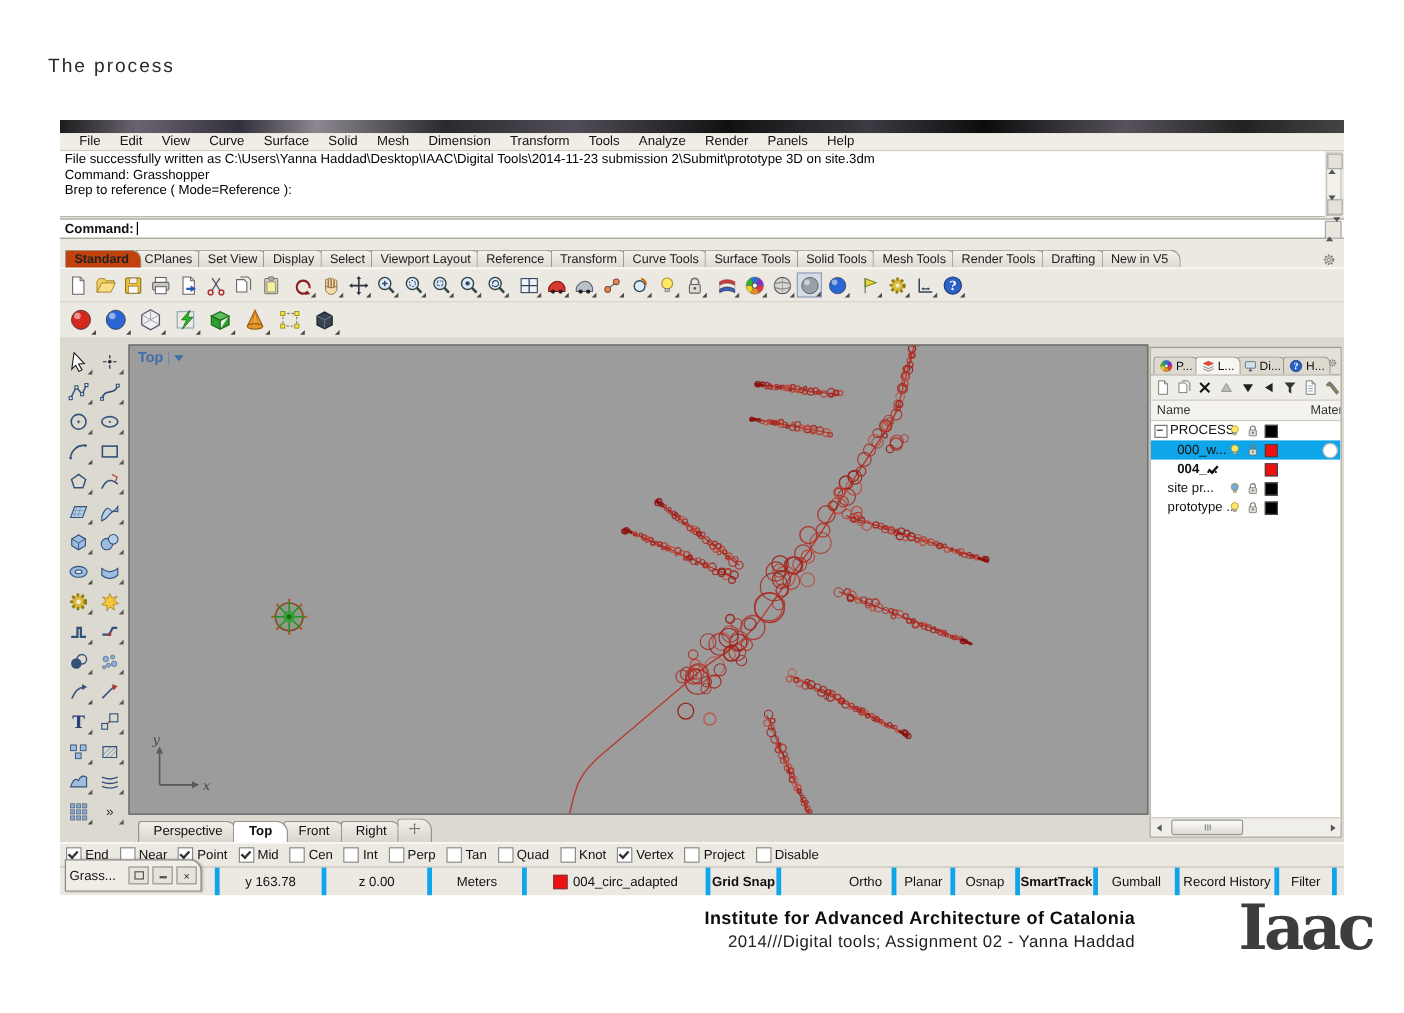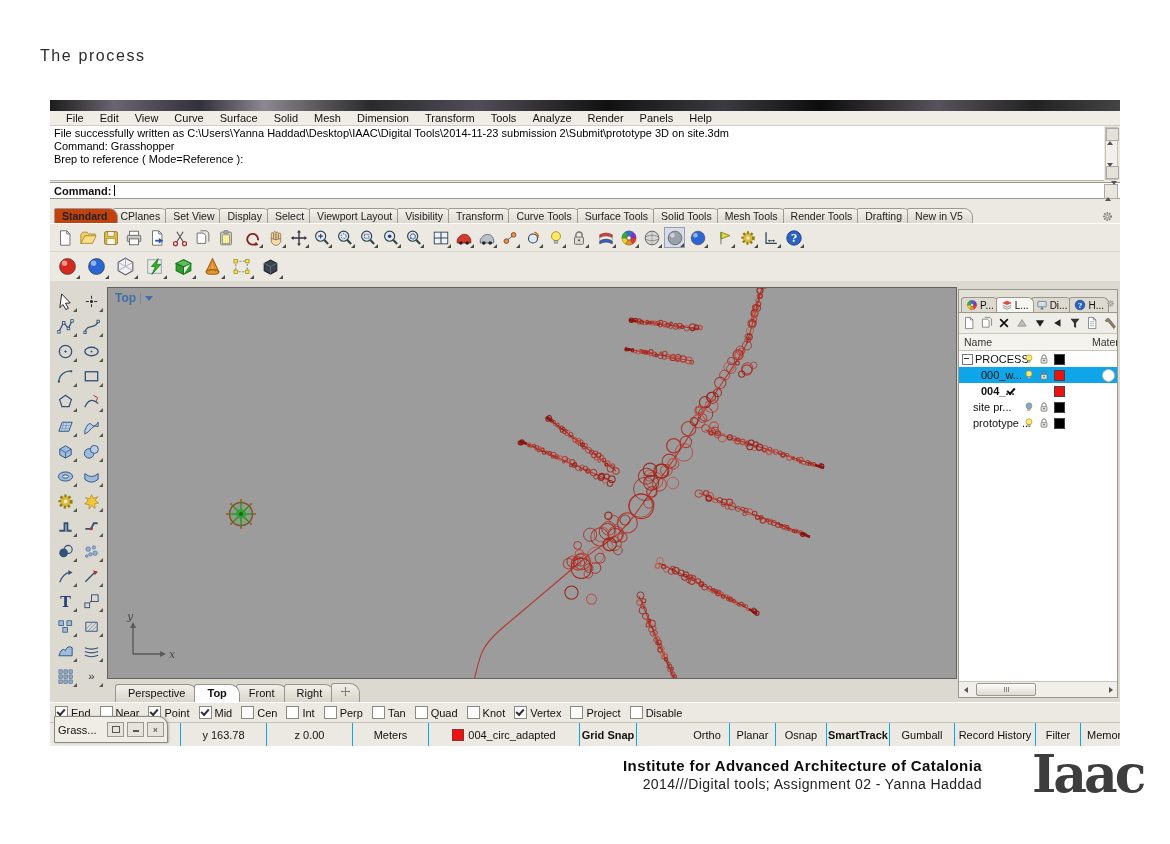--- a/index.html
+++ b/index.html
@@ -79,28 +79,28 @@
   .rscroll .thumb{width:58px;height:11px;margin-left:4px;background:linear-gradient(#fdfdfb,#dcd9d0);border:1px solid #9a978e;border-radius:2px;display:flex;align-items:center;justify-content:center;gap:1px;}
   .thumb i{display:block;width:1px;height:5px;background:#888;}
   .tri-l{width:0;height:0;border-top:3px solid transparent;border-bottom:3px solid transparent;border-right:4px solid #555;}
   .tri-r{width:0;height:0;border-top:3px solid transparent;border-bottom:3px solid transparent;border-left:4px solid #555;}
   
   .osnap{position:absolute;left:0;top:602px;width:1070px;height:20px;background:#ece9e2;border-top:1px solid #fff;display:flex;align-items:center;padding-left:5px;box-sizing:border-box;gap:9px;}
   .oitem{display:flex;align-items:center;gap:3px;}
   .cb{width:11px;height:11px;background:#fff;border:1px solid #8a8a84;position:relative;}
   .cb.on::after{content:"";position:absolute;left:1px;top:2px;width:6px;height:3px;border-left:2px solid #333;border-bottom:2px solid #333;transform:rotate(-48deg);}
   .status{position:absolute;left:0;top:622px;width:1070px;height:23px;background:#ece9e2;border-top:1px solid #c5c2b8;display:flex;align-items:stretch;font-size:11px;}
-  .sfield{border-left:1px solid #0ea5e9;display:flex;align-items:center;justify-content:center;gap:4px;white-space:nowrap;overflow:hidden;}
+  .sfield{border-left:4px solid #0ea5e9;display:flex;align-items:center;justify-content:center;gap:4px;white-space:nowrap;overflow:hidden;}
   .sfield.left{justify-content:flex-start;padding-left:6px;}
   .sfield .swatch{width:10px;height:10px;border:1px solid #833;}
   .grasswin{position:absolute;left:4px;top:616px;width:114px;height:27px;background:#f0ede6;border:1px solid #8a8a84;border-radius:0 10px 0 0;box-shadow:1px 0 2px rgba(0,0,0,.25);z-index:6;display:flex;align-items:center;padding:0 3px;box-sizing:border-box;gap:3px;font-size:11px;}
   .gbtn{width:15px;height:13px;border:1px solid #9a978e;background:#e6e3da;display:flex;align-items:center;justify-content:center;font-size:9px;color:#333;}
   .gbtn .sq{width:6px;height:5px;border:1px solid #555;}
   
-  .footer{position:absolute;left:0;top:757px;width:946px;text-align:right;margin-left:36px;}
+  .footer{position:absolute;left:0;top:757px;width:946px;text-align:right;}
   .footer .l1{font-size:15px;font-weight:bold;color:#0d0d0d;letter-spacing:.4px;}
   .footer .l2{font-size:14px;color:#222;letter-spacing:.4px;margin-top:2px;}
   .logo{position:absolute;left:1032px;top:748px;font-family:"DejaVu Serif",serif;font-weight:bold;font-size:52px;color:#3d3d3d;letter-spacing:-3px;line-height:52px;}
 </style>
 </head>
 <body>
 
 <div class="page">
   <div class="heading">The process</div>
 
@@ -139,21 +139,21 @@
       <span class="spin"><span class="tri-up"></span><span class="tri-dn" style="margin-top:0"></span></span>
     </div>
 
     <div class="tabs">
         <span class="tab active">Standard</span>
         <span class="tab">CPlanes</span>
         <span class="tab">Set View</span>
         <span class="tab">Display</span>
         <span class="tab">Select</span>
         <span class="tab">Viewport Layout</span>
-        <span class="tab">Visibility</span>
+        <span class="tab">Reference</span>
         <span class="tab">Transform</span>
         <span class="tab">Curve Tools</span>
         <span class="tab">Surface Tools</span>
         <span class="tab">Solid Tools</span>
         <span class="tab">Mesh Tools</span>
         <span class="tab">Render Tools</span>
         <span class="tab">Drafting</span>
         <span class="tab">New in V5</span>
         <span class="gear"><svg viewBox="0 0 20 20">
             <circle cx="10" cy="10" r="5.5" fill="#c9c6bc" stroke="#777" stroke-width="2.6" stroke-dasharray="2 2"></circle>

